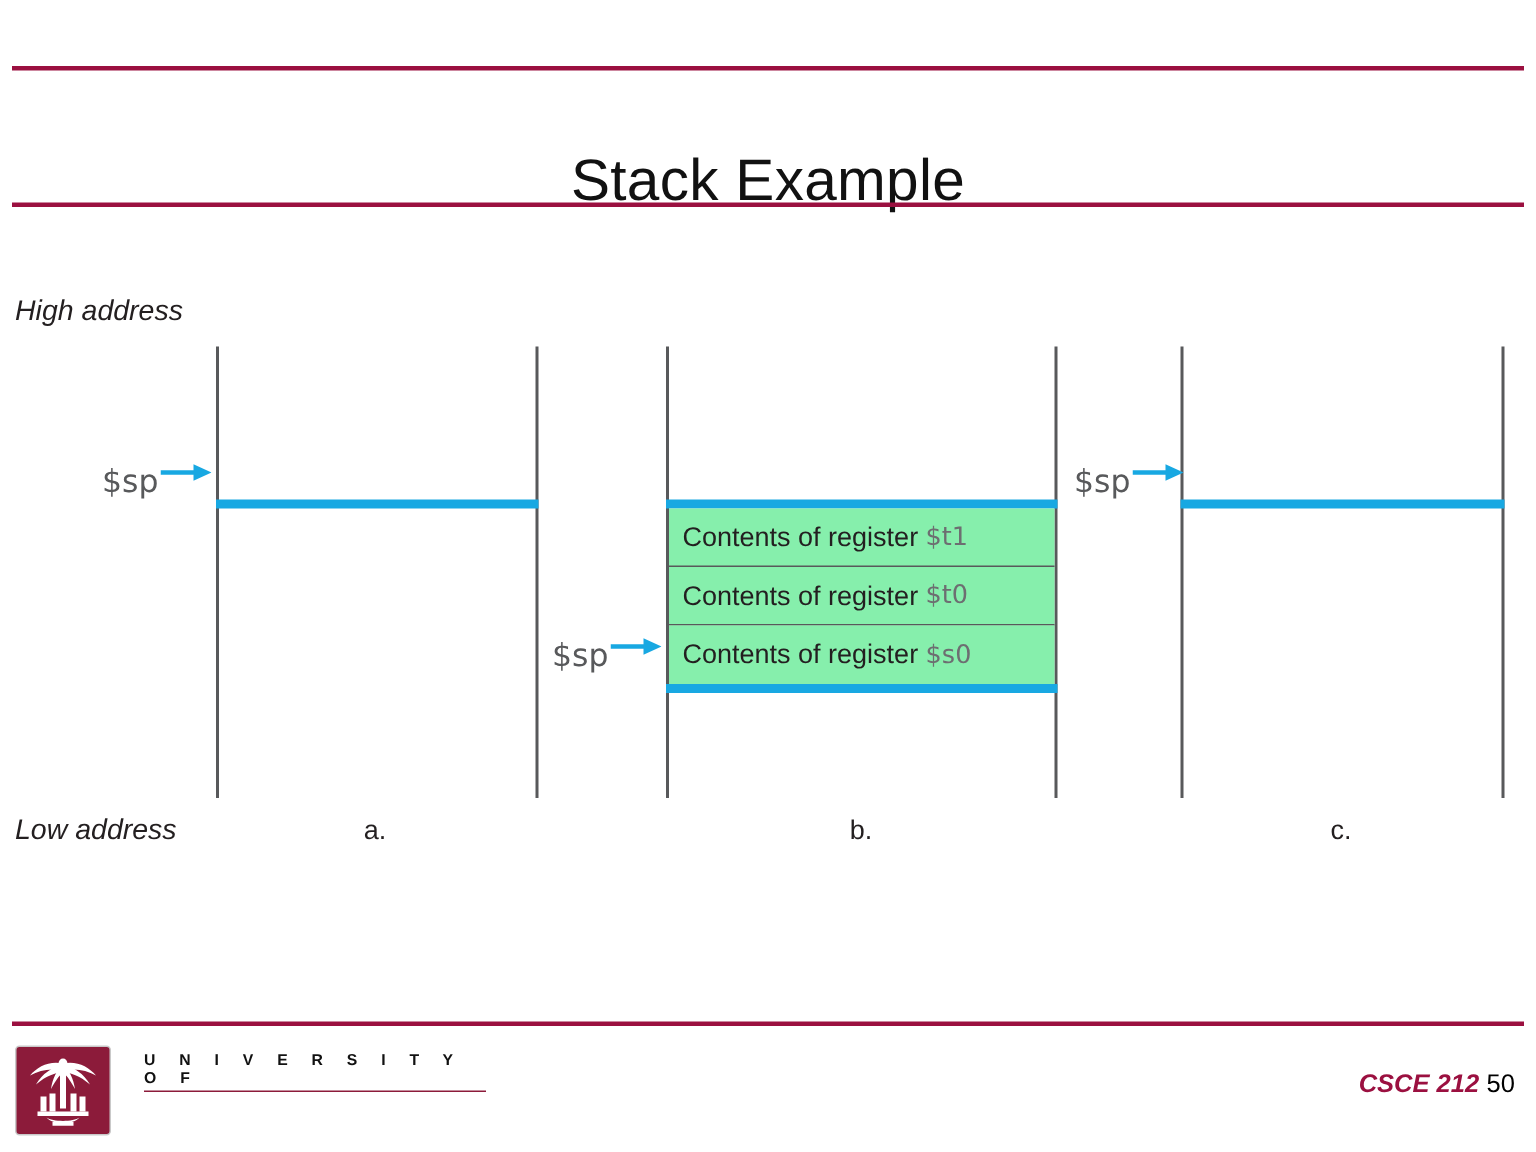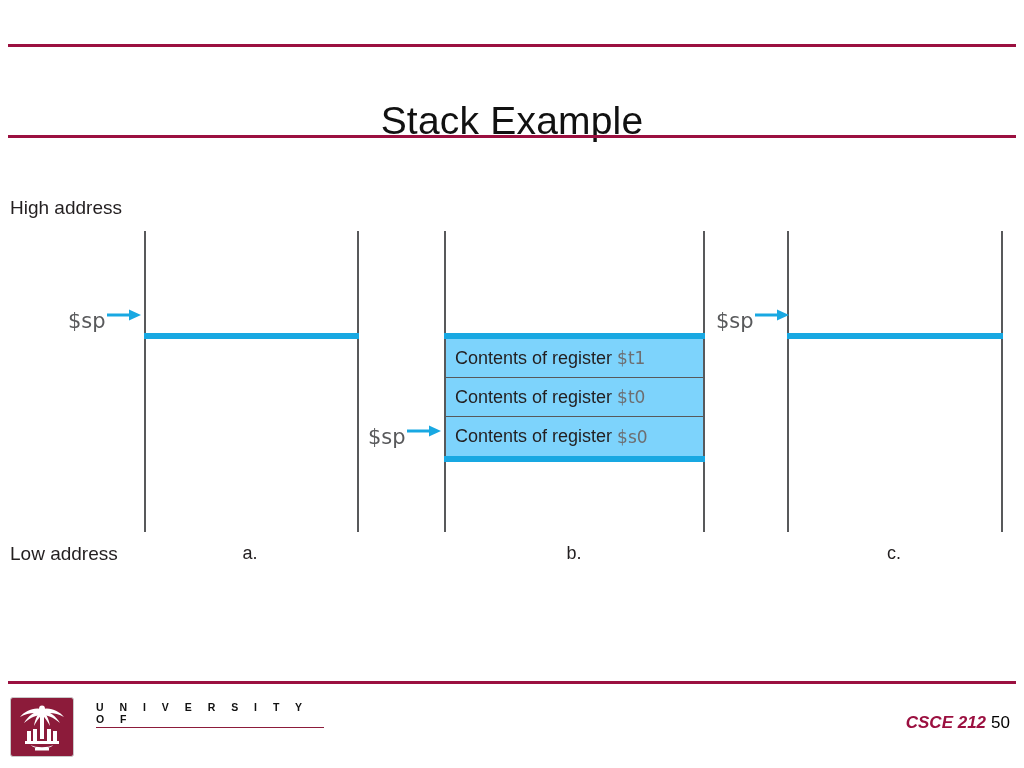--- a/index.html
+++ b/index.html
@@ -48,20 +48,21 @@
     left: 0;
     width: 1024px;
     height: 620px;
   }
 
   .addr-label {
     position: absolute;
     font-size: 19px;
     color: #231f20;
     white-space: nowrap;
+    font-style: italic;
   }
   #label-high-address { left: 10px; top: 197px; }
   #label-low-address  { left: 10px; top: 543px; }
 
   .panel-caption {
     position: absolute;
     top: 543px;
     font-size: 18px;
     color: #231f20;
     text-align: center;
@@ -99,21 +100,21 @@
 
   
   #cells-b {
     position: absolute;
     left: 446px;
     top: 339px;
     width: 257px;
   }
   .cell {
     height: 39px;
-    background: #7dd3fc;
+    background: #86efac;
     border-bottom: 1px solid #58595b;
     box-sizing: border-box;
     display: flex;
     align-items: center;
     padding-left: 9px;
     font-size: 18px;
     color: #231f20;
     white-space: nowrap;
   }
   .cell:last-child { border-bottom: none; }

